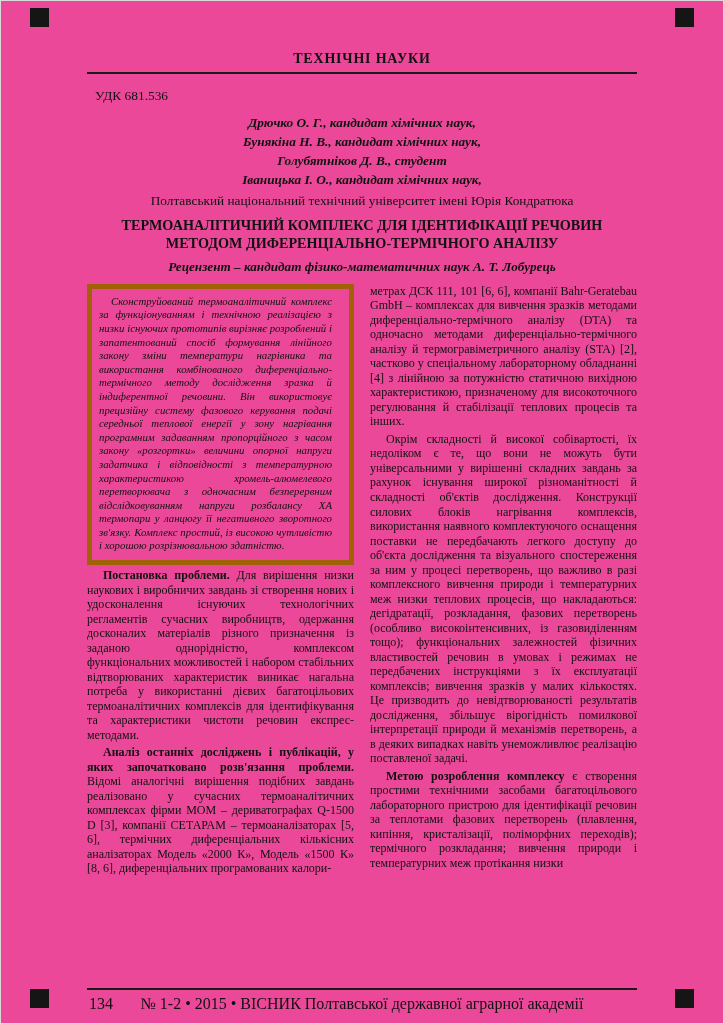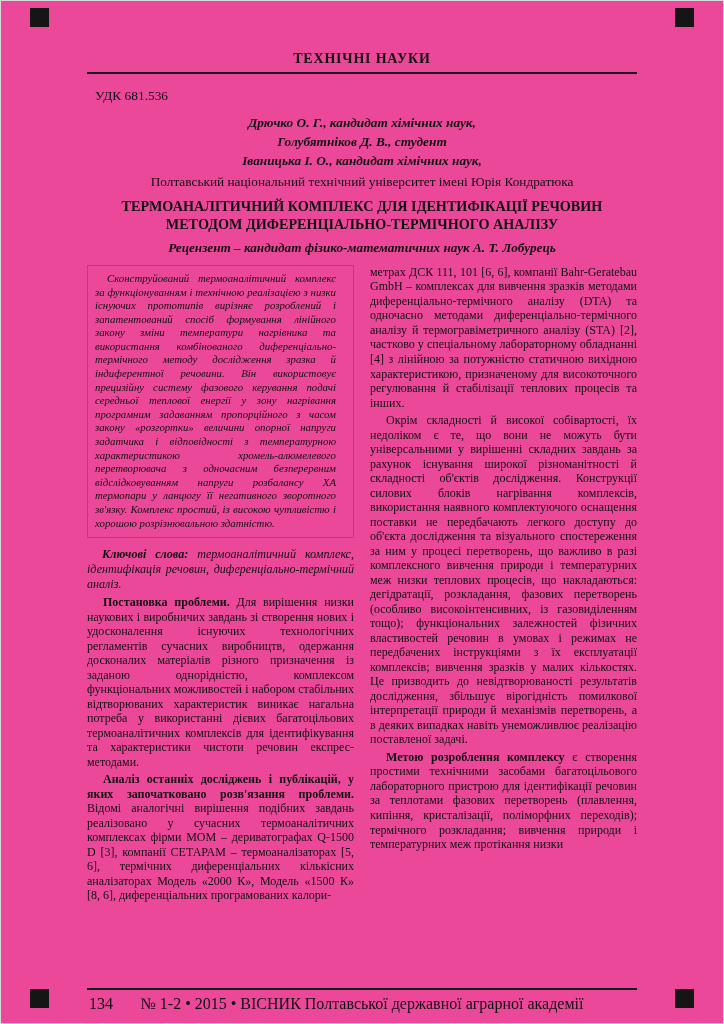--- a/index.html
+++ b/index.html
@@ -54,21 +54,21 @@
     text-align: center;
     font-size: 13.2px;
     font-weight: bold;
     font-style: italic;
   }
 
   .columns { display: flex; gap: 16px; margin-top: 9px; }
   .col { flex: 1 1 0; min-width: 0; }
 
   .abstract-box {
-    border: 1px solid #a16207;
+    border: 5px solid #a16207;
     padding: 6px 17px 7px 7px;
   }
   .abstract-text {
     font-style: italic;
     font-size: 10.8px;
     line-height: 1.26;
     text-align: justify;
     text-indent: 12px;
   }
 
@@ -111,38 +111,38 @@
     <div class="page-header">
       <div class="section-name">ТЕХНІЧНІ НАУКИ</div>
     </div>
 
     <div class="meta-row">
       <div>УДК 681.536</div>
     </div>
 
     <div class="authors">
       <div class="author">Дрючко О. Г., кандидат хімічних наук,</div>
+      <div class="author">Бунякіна Н. В., кандидат хімічних наук,</div>
       <div class="author">Голубятніков Д. В., студент</div>
       <div class="author">Іваницька І. О., кандидат хімічних наук,</div>
     </div>
 
     <div class="affiliation">Полтавський національний технічний університет імені Юрія Кондратюка</div>
 
     <h1 class="article-title">ТЕРМОАНАЛІТИЧНИЙ КОМПЛЕКС ДЛЯ ІДЕНТИФІКАЦІЇ РЕЧОВИН МЕТОДОМ ДИФЕРЕНЦІАЛЬНО-ТЕРМІЧНОГО АНАЛІЗУ</h1>
 
     <div class="reviewer">Рецензент – кандидат фізико-математичних наук А. Т. Лобурець</div>
 
     <div class="columns">
 
       <div class="col">
         <div class="abstract-box">
           <p class="abstract-text">Сконструйований термоаналітичний комплекс за функціонуванням і технічною реалізацією з низки існуючих прототипів вирізняє розроблений і запатентований спосіб формування лінійного закону зміни температури нагрівника та використання комбінованого диференціально-термічного методу дослідження зразка й індиферентної речовини. Він використовує прецизійну систему фазового керування подачі середньої теплової енергії у зону нагрівання програмним задаванням пропорційного з часом закону «розгортки» величини опорної напруги задатчика і відповідності з температурною характеристикою хромель-алюмелевого перетворювача з одночасним безперервним відслідковуванням напруги розбалансу ХА термопари у ланцюгу її негативного зворотного зв'язку. Комплекс простий, із високою чутливістю і хорошою розрізнювальною здатністю.</p>
         </div>
 
-        <p class="keywords"><span class="kw-lead">Ключові слова:</span><span> термоаналітичний комплекс, ідентифікація речовин, диференціально-термічний аналіз.</span></p>
 
         <p class="body-p"><span class="lead">Постановка проблеми.</span><span> Для вирішення низки наукових і виробничих завдань зі створення нових і удосконалення існуючих технологічних регламентів сучасних виробництв, одержання досконалих матеріалів різного призначення із заданою однорідністю, комплексом функціональних можливостей і набором стабільних відтворюваних характеристик виникає нагальна потреба у використанні дієвих багатоцільових термоаналітичних комплексів для ідентифікування та характеристики чистоти речовин експрес-методами.</span></p>
 
         <p class="body-p"><span class="lead">Аналіз останніх досліджень і публікацій, у яких започатковано розв'язання проблеми.</span><span> Відомі аналогічні вирішення подібних завдань реалізовано у сучасних термоаналітичних комплексах фірми МОМ – дериватографах Q-1500 D [3], компанії СЕТАРАМ – термоаналізаторах [5, 6], термічних диференціальних кількісних аналізаторах Модель «2000 К», Модель «1500 К» [8, 6], диференціальних програмованих калори-</span></p>
       </div>
 
       <div class="col">
         <p class="body-p no-indent">метрах ДСК 111, 101 [6, 6], компанії Bahr-Geratebau GmbH – комплексах для вивчення зразків методами диференціально-термічного аналізу (DTA) та одночасно методами диференціально-термічного аналізу й термогравіметричного аналізу (STA) [2], частково у спеціальному лабораторному обладнанні [4] з лінійною за потужністю статичною вихідною характеристикою, призначеному для високоточного регулювання й стабілізації теплових процесів та інших.</p>
 
         <p class="body-p">Окрім складності й високої собівартості, їх недоліком є те, що вони не можуть бути універсальними у вирішенні складних завдань за рахунок існування широкої різноманітності й складності об'єктів дослідження. Конструкції силових блоків нагрівання комплексів, використання наявного комплектуючого оснащення поставки не передбачають легкого доступу до об'єкта дослідження та візуального спостереження за ним у процесі перетворень, що важливо в разі комплексного вивчення природи і температурних меж низки теплових процесів, що накладаються: дегідратації, розкладання, фазових перетворень (особливо високоінтенсивних, із газовиділенням тощо); функціональних залежностей фізичних властивостей речовин в умовах і режимах не передбачених інструкціями з їх експлуатації комплексів; вивчення зразків у малих кількостях. Це призводить до невідтворюваності результатів дослідження, збільшує вірогідність помилкової інтерпретації природи й механізмів перетворень, а в деяких випадках навіть унеможливлює реалізацію поставленої задачі.</p>

